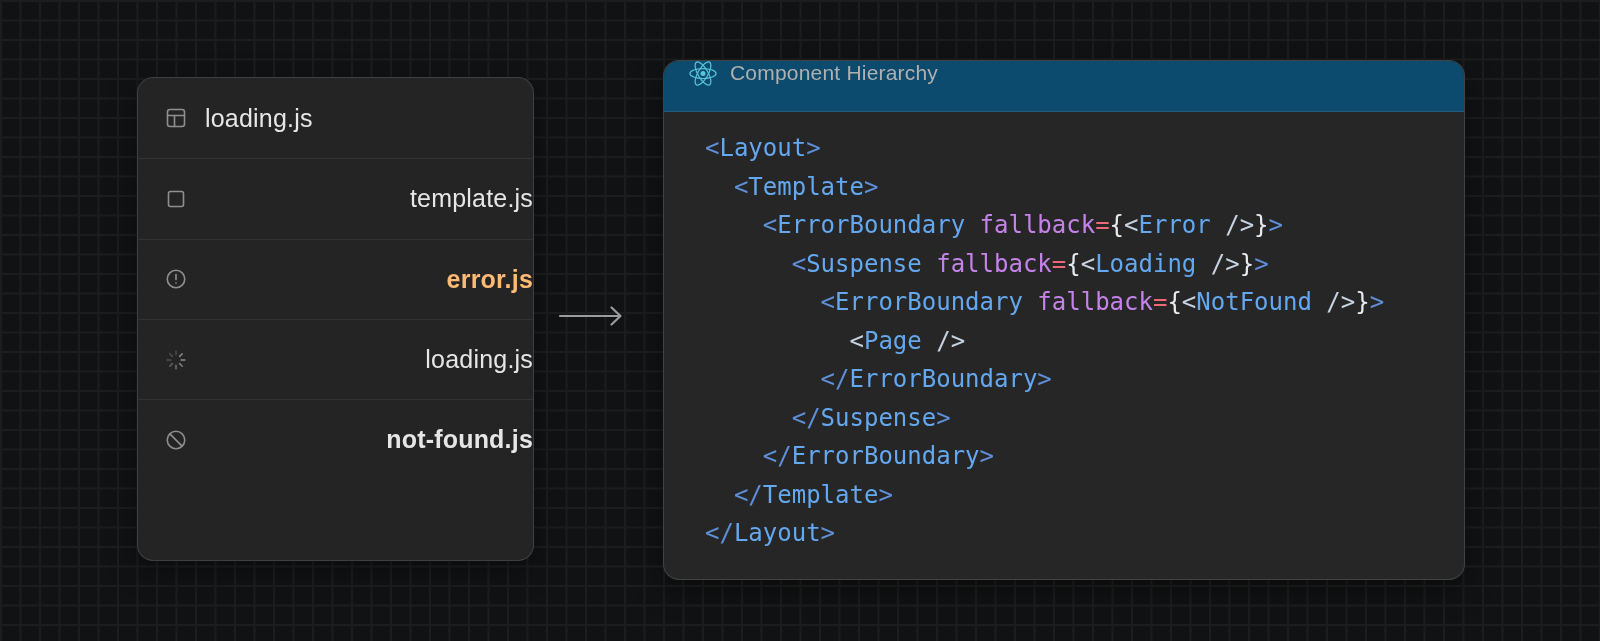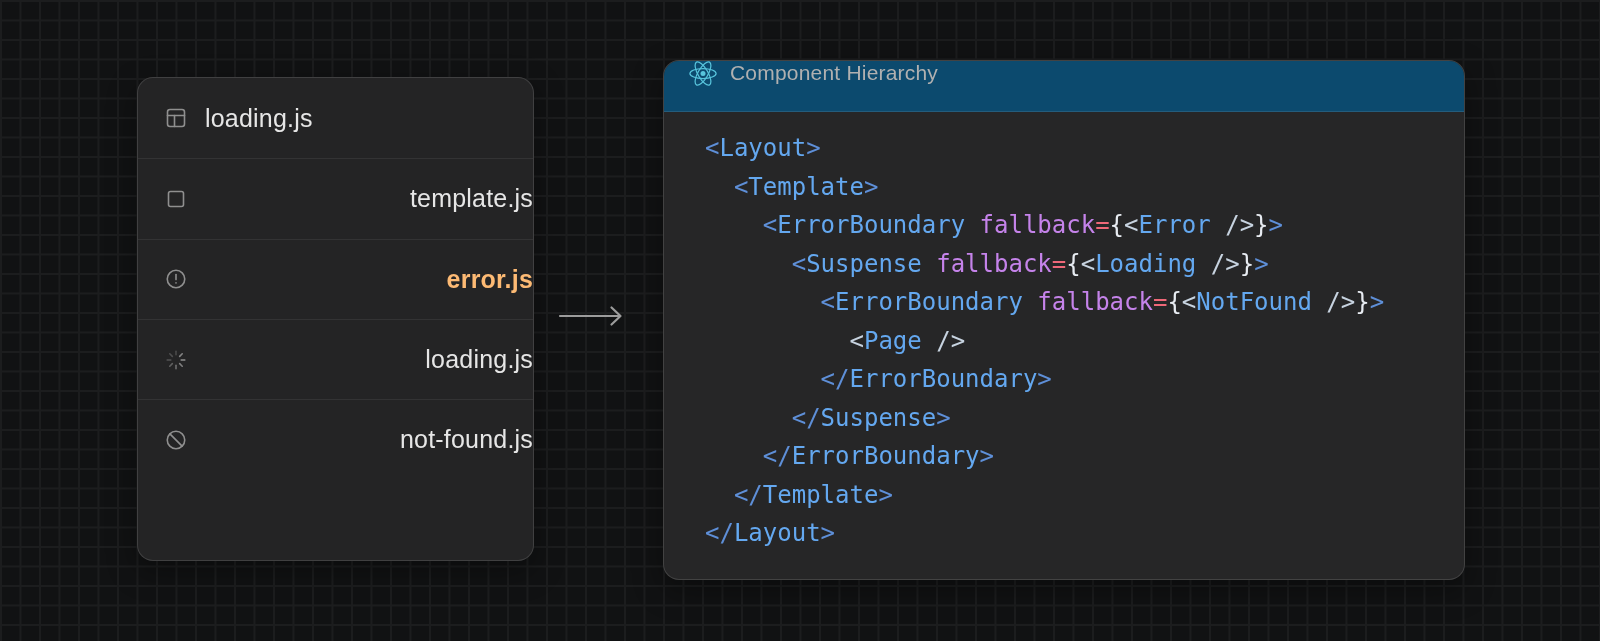--- a/index.html
+++ b/index.html
@@ -97,21 +97,21 @@
             <line x1="12" y1="3.2" x2="12" y2="6.8" transform="rotate(315 12 12)" opacity=".4"></line>
           </g>
         </svg>
         <span class="file-label" style="color: rgb(230, 230, 230);">loading.js</span>
       </div>
       <div class="file-row">
         <svg class="icn" viewBox="0 0 24 24" fill="none" stroke="#8f8f8f" stroke-width="1.6" stroke-linecap="round" stroke-linejoin="round">
           <circle cx="12" cy="12" r="8.75"></circle>
           <line x1="5.9" y1="5.9" x2="18.1" y2="18.1"></line>
         </svg>
-        <span class="file-label" style="color: rgb(230, 230, 230);">not-found.js</span>
+        <span class="file-label" style="color: rgb(230, 230, 230); font-weight: bold;">not-found.js</span>
       </div>
     </div>
 
   <svg class="arrow" width="72" height="26" viewBox="0 0 72 26" id="arrow-svg">
     <path id="arrow-path" d="M2 13 H 62 M53.5 4.5 L 62.5 13 L 53.5 21.5" fill="none" stroke-width="2.2" stroke-linecap="round" stroke-linejoin="round" stroke="#9c9c9c"></path>
   </svg>
 
   <div class="code-panel">
     <div class="code-header">
       <span id="react-logo-slot" style="display:flex;align-items:center;">

